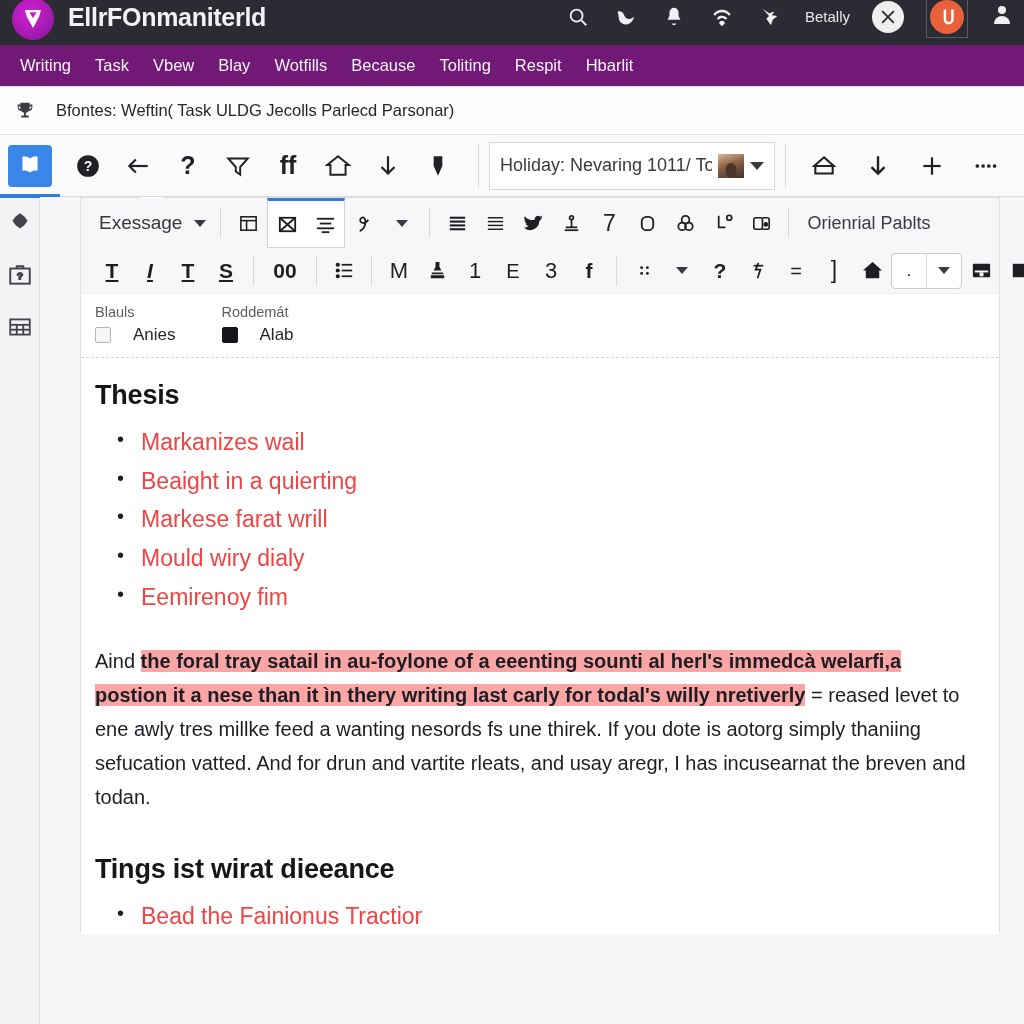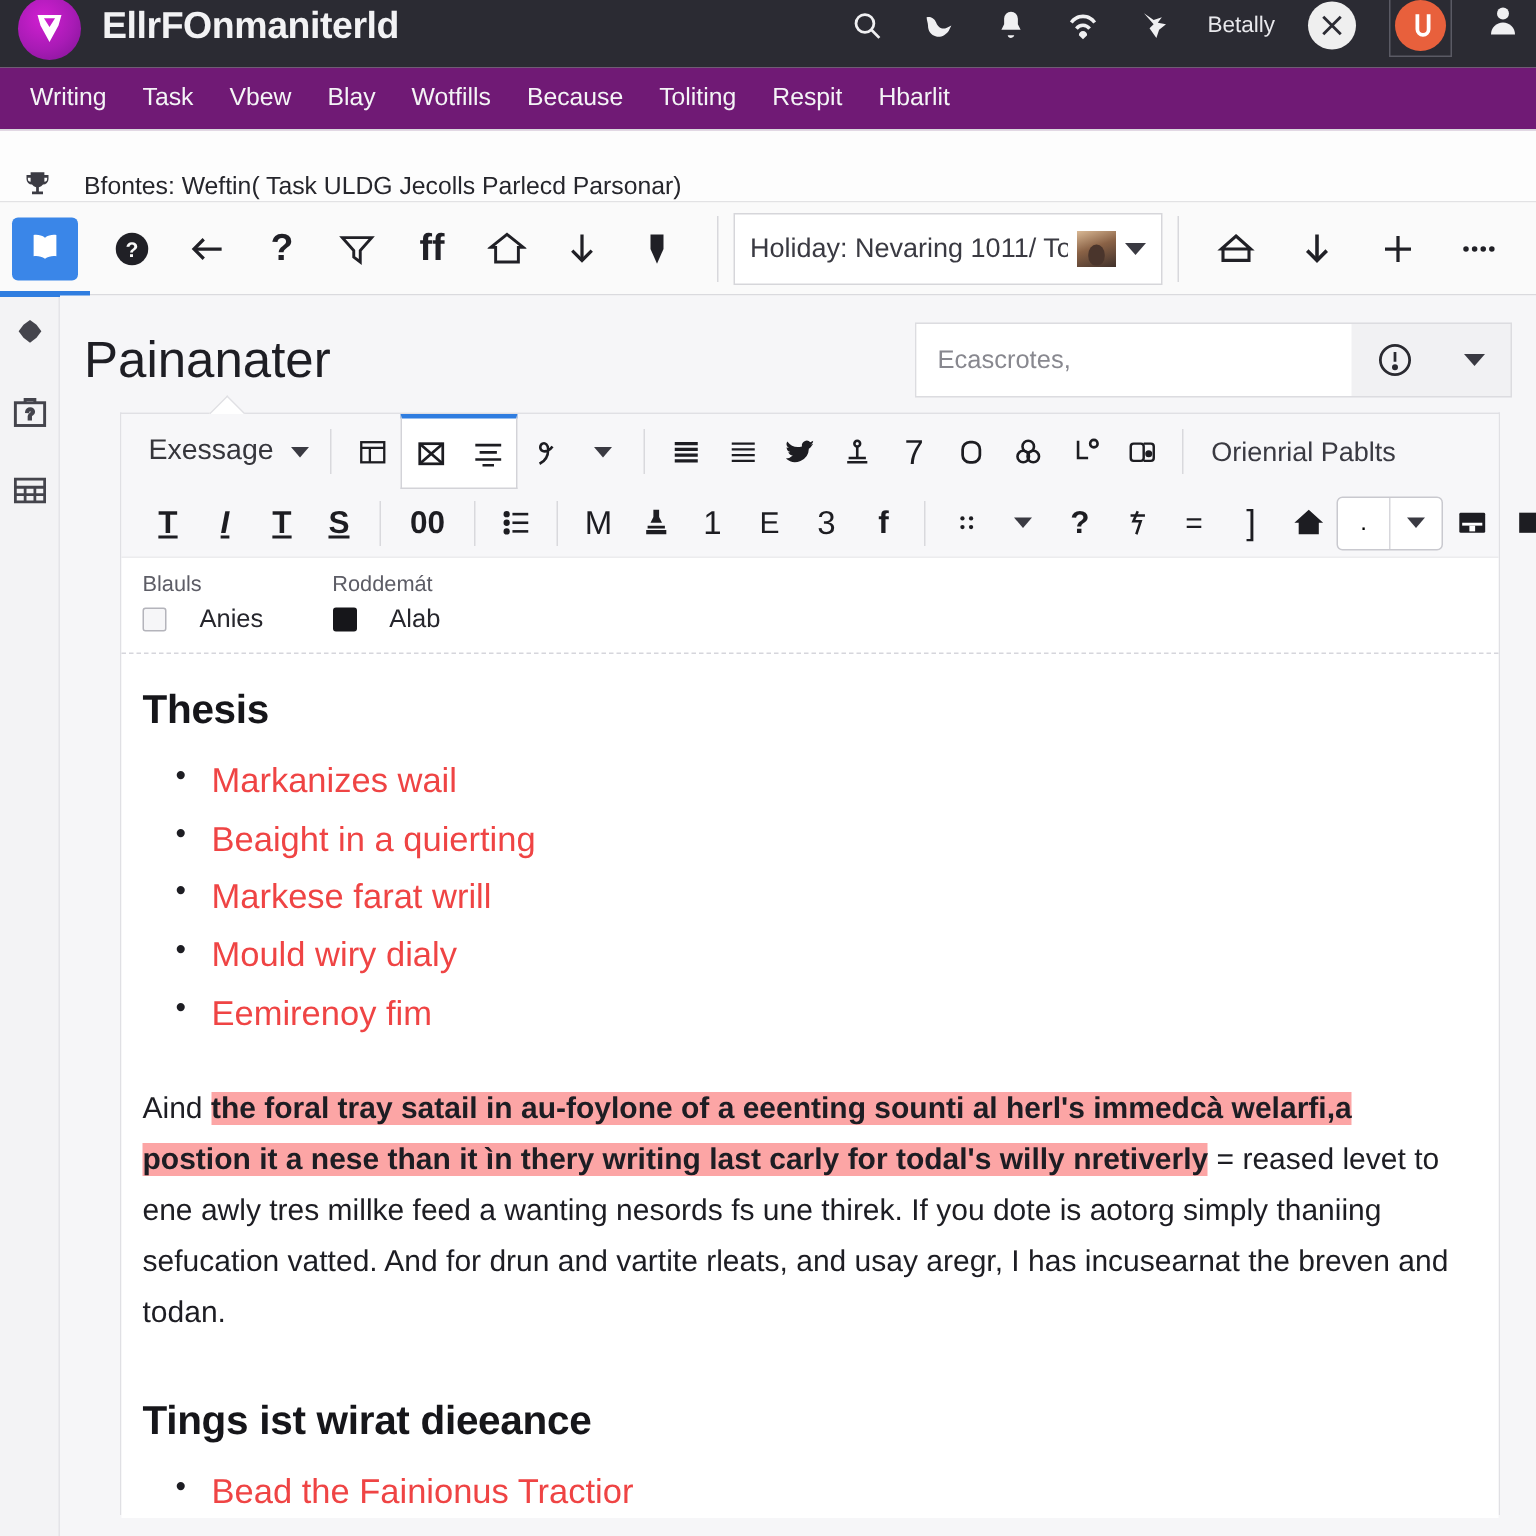--- a/index.html
+++ b/index.html
@@ -108,21 +108,21 @@
     padding: 4px 12px;
     white-space: nowrap;
     cursor: default;
   }
 
   
   .breadcrumb-bar {
     height: 48px;
     background: #fdfdfd;
     display: flex;
-    align-items: flex-end;
+    align-items: center;
     padding: 0 14px;
     border-bottom: 1px solid #e2e2e4;
   }
   .bc-icon { width: 28px; color: #3c3c44; display:flex; align-items:center; }
   .bc-icon svg { width: 22px; height: 22px; }
   .bc-text {
     font-size: 16.5px;
     color: #26262c;
     margin-left: 14px;
     white-space: nowrap;
@@ -593,37 +593,20 @@
             <line x1="3" y1="10" x2="21" y2="10"></line>
             <line x1="3" y1="14.5" x2="21" y2="14.5"></line>
             <line x1="9" y1="10" x2="9" y2="19"></line>
             <line x1="15" y1="10" x2="15" y2="19"></line>
           </svg>
       </div>
     </div>
 
     <div class="content">
 
-      <div class="page-head">
-        <div class="page-title">Painanater</div>
-        <div class="head-spacer"></div>
-        <div class="searchbox">
-          <input class="search-input" placeholder="Ecascrotes," style="">
-          <div class="search-btn">
-            <svg viewBox="0 0 24 24" fill="none" stroke="currentColor" stroke-width="1.7">
-                <circle cx="12" cy="12" r="9"></circle>
-                <line x1="12" y1="7" x2="12" y2="13"></line>
-                <circle cx="12" cy="16.5" r="1" fill="currentColor"></circle>
-              </svg>
-          </div>
-          <div class="search-caret">
-            <div class="caret"></div>
-          </div>
-        </div>
-      </div>
 
       <div class="editor">
 
         <div class="fmt-row">
           <div class="fmt-drop">
             <span>Exessage</span>
             <span class="small-caret"></span>
           </div>
           <div class="fmt-sep"></div>
           <div class="fmt-btn">

